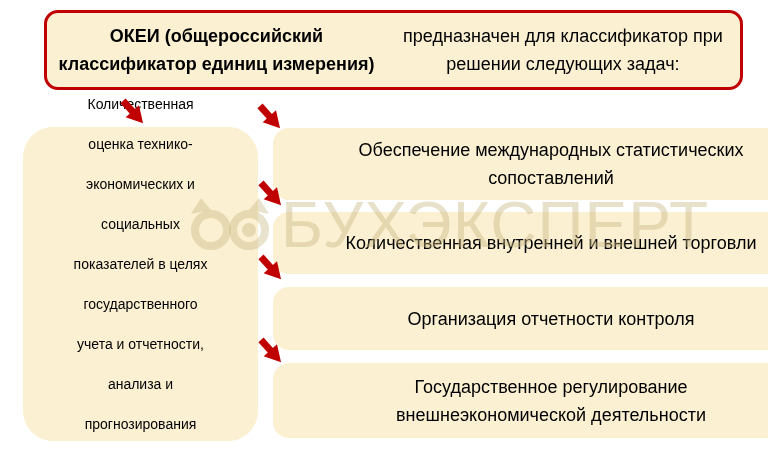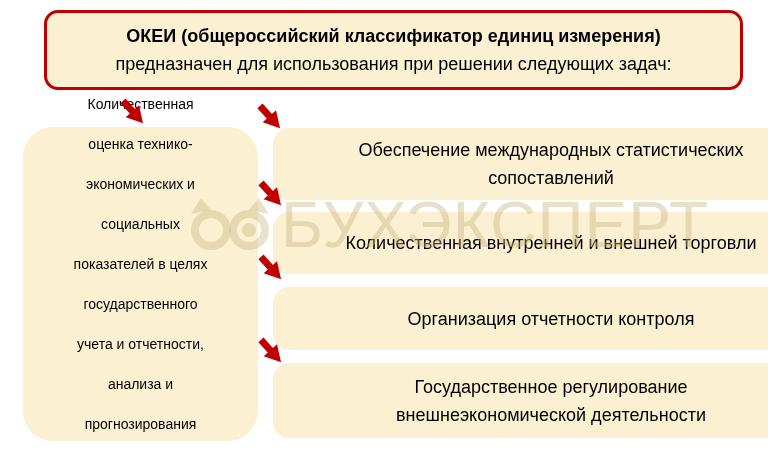--- a/index.html
+++ b/index.html
@@ -5,21 +5,21 @@
   html,body { margin:0; padding:0; background:#ffffff; }
   .canvas {
     position:relative; width:768px; height:452px; overflow:hidden;
     background:#ffffff; color:#000;
     font-family:"Liberation Sans","DejaVu Sans",sans-serif;
   }
   .cream { background:#FBF0D1; }
   .header-box {
     position:absolute; left:44px; top:10px; width:699px; height:80px;
     box-sizing:border-box; border:3px solid #C00000; border-radius:14px;
-    display:flex; flex-direction:column; justify-content:center; align-items:center;
+    display:flex; flex-direction:row; justify-content:center; align-items:center;
     text-align:center; font-size:18px; line-height:28px;
   }
   .header-title { font-weight:bold; }
   .left-box {
     position:absolute; left:23px; top:127px; width:235px; height:314px;
     box-sizing:border-box; border-radius:30px; padding:8px 8px;
     display:flex; align-items:center; justify-content:center;
     text-align:center; font-size:14px; line-height:40px; white-space:pre-line;
   }
   .task-box {
@@ -52,21 +52,21 @@
   }
   .owl { opacity:0.95; }
 </style>
 </head>
 <body>
 
 <div class="canvas">
 
   <div class="header-box cream">
     <div class="header-title">ОКЕИ (общероссийский классификатор единиц измерения)</div>
-    <div class="header-subtitle">предназначен для использования при решении следующих задач:</div>
+    <div class="header-subtitle">предназначен для классификатор при решении следующих задач:</div>
   </div>
 
   <div class="left-box cream">
     <div>Количественная
 оценка технико-
 экономических и
 социальных
 показателей в целях
 государственного
 учета и отчетности,

